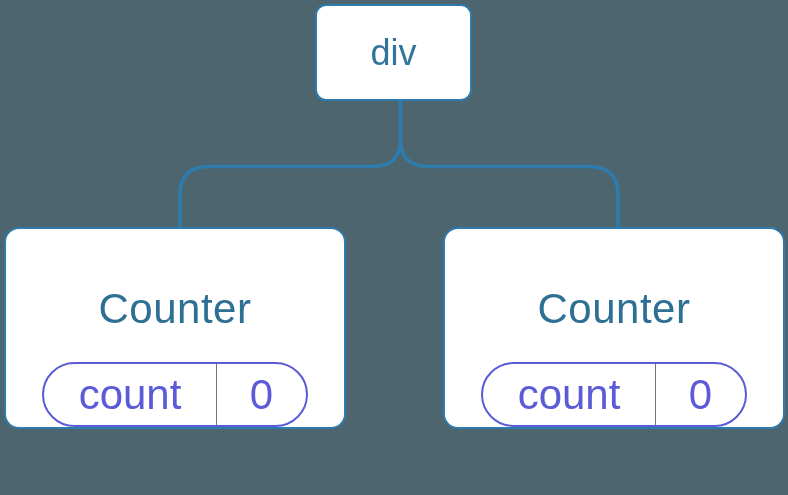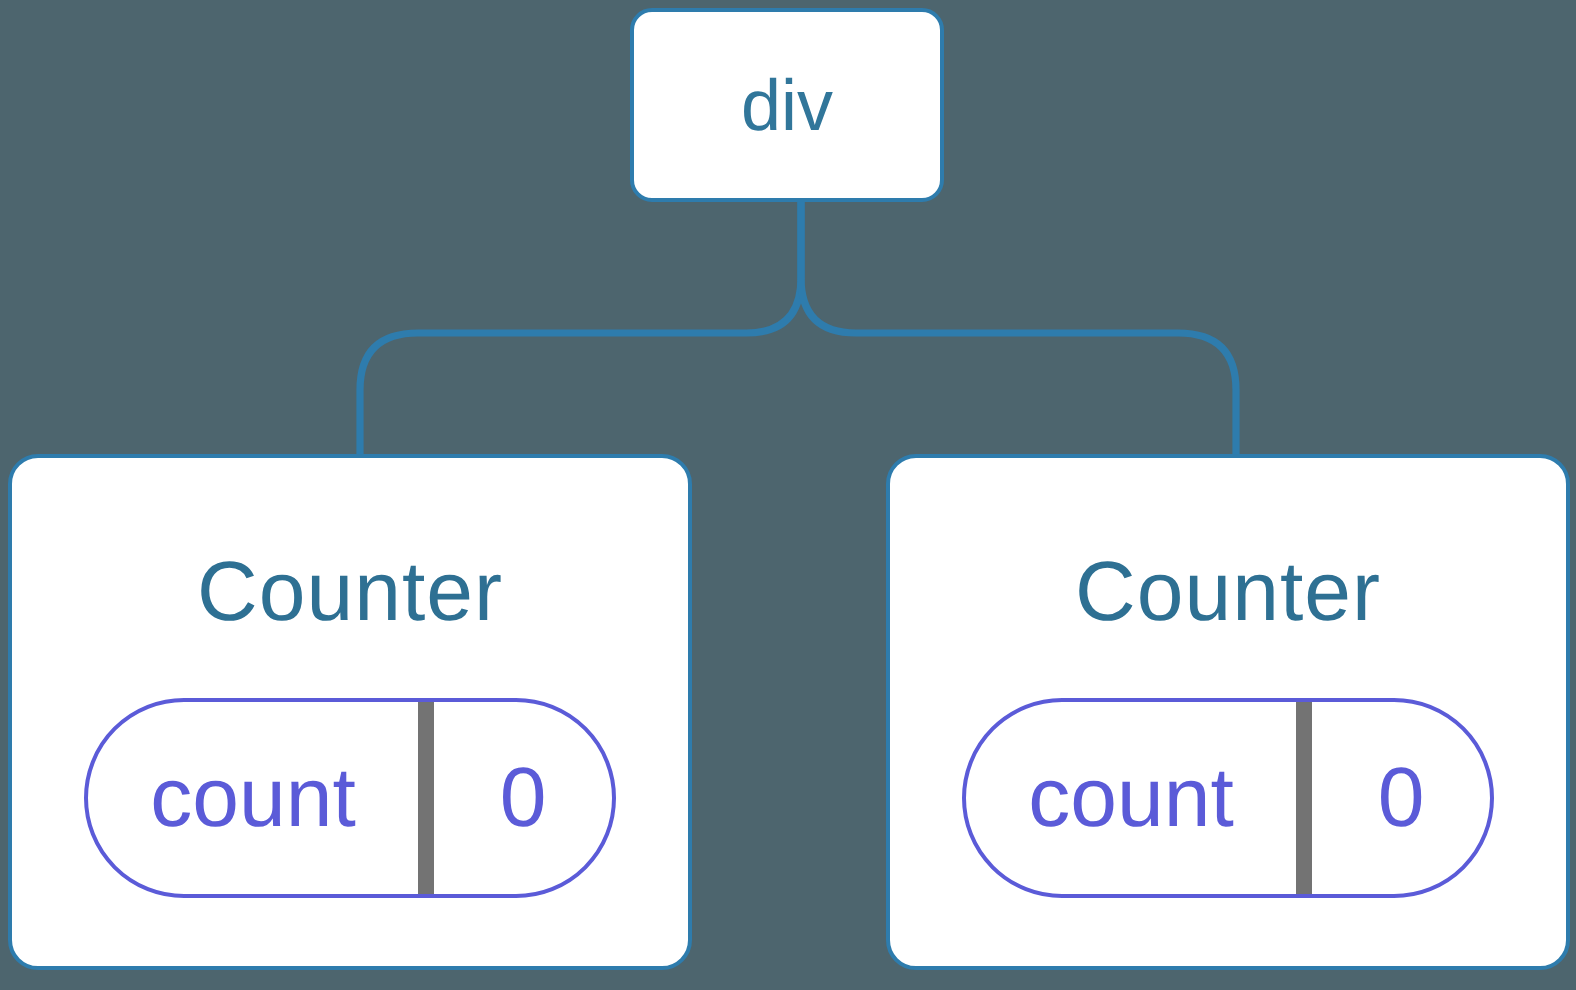--- a/index.html
+++ b/index.html
@@ -38,26 +38,26 @@
 
   .root-label {
     color: #31769a;
     font-size: 36px;
     font-weight: 500;
     line-height: 1;
   }
 
   .node.counter {
     top: 227px;
-    width: 342px; height: 258px;
+    width: 342px; height: 202px;
     border-radius: 15px;
     display: flex;
     flex-direction: column;
     align-items: center;
-    padding-top: 38px;
+    padding-top: 51px;
   }
   .node.counter.left  { left: 4px; }
   .node.counter.right { left: 443px; }
 
   .counter-title {
     color: #2e7093;
     font-size: 42px;
     font-weight: 500;
     line-height: 58px;
     letter-spacing: 0.5px;
@@ -70,21 +70,21 @@
     border: 2px solid #5b5bd8;
     border-radius: 50px;
     display: flex;
     align-items: stretch;
     overflow: hidden;
     background: #ffffff;
   }
 
   .state-name-cell {
     width: 173px;
-    border-right: 8px solid #737373;
+    border-right: 1px solid #737373;
     display: flex;
     align-items: center;
     justify-content: center;
   }
 
   .state-value-cell {
     flex: 1;
     display: flex;
     align-items: center;
     justify-content: center;

